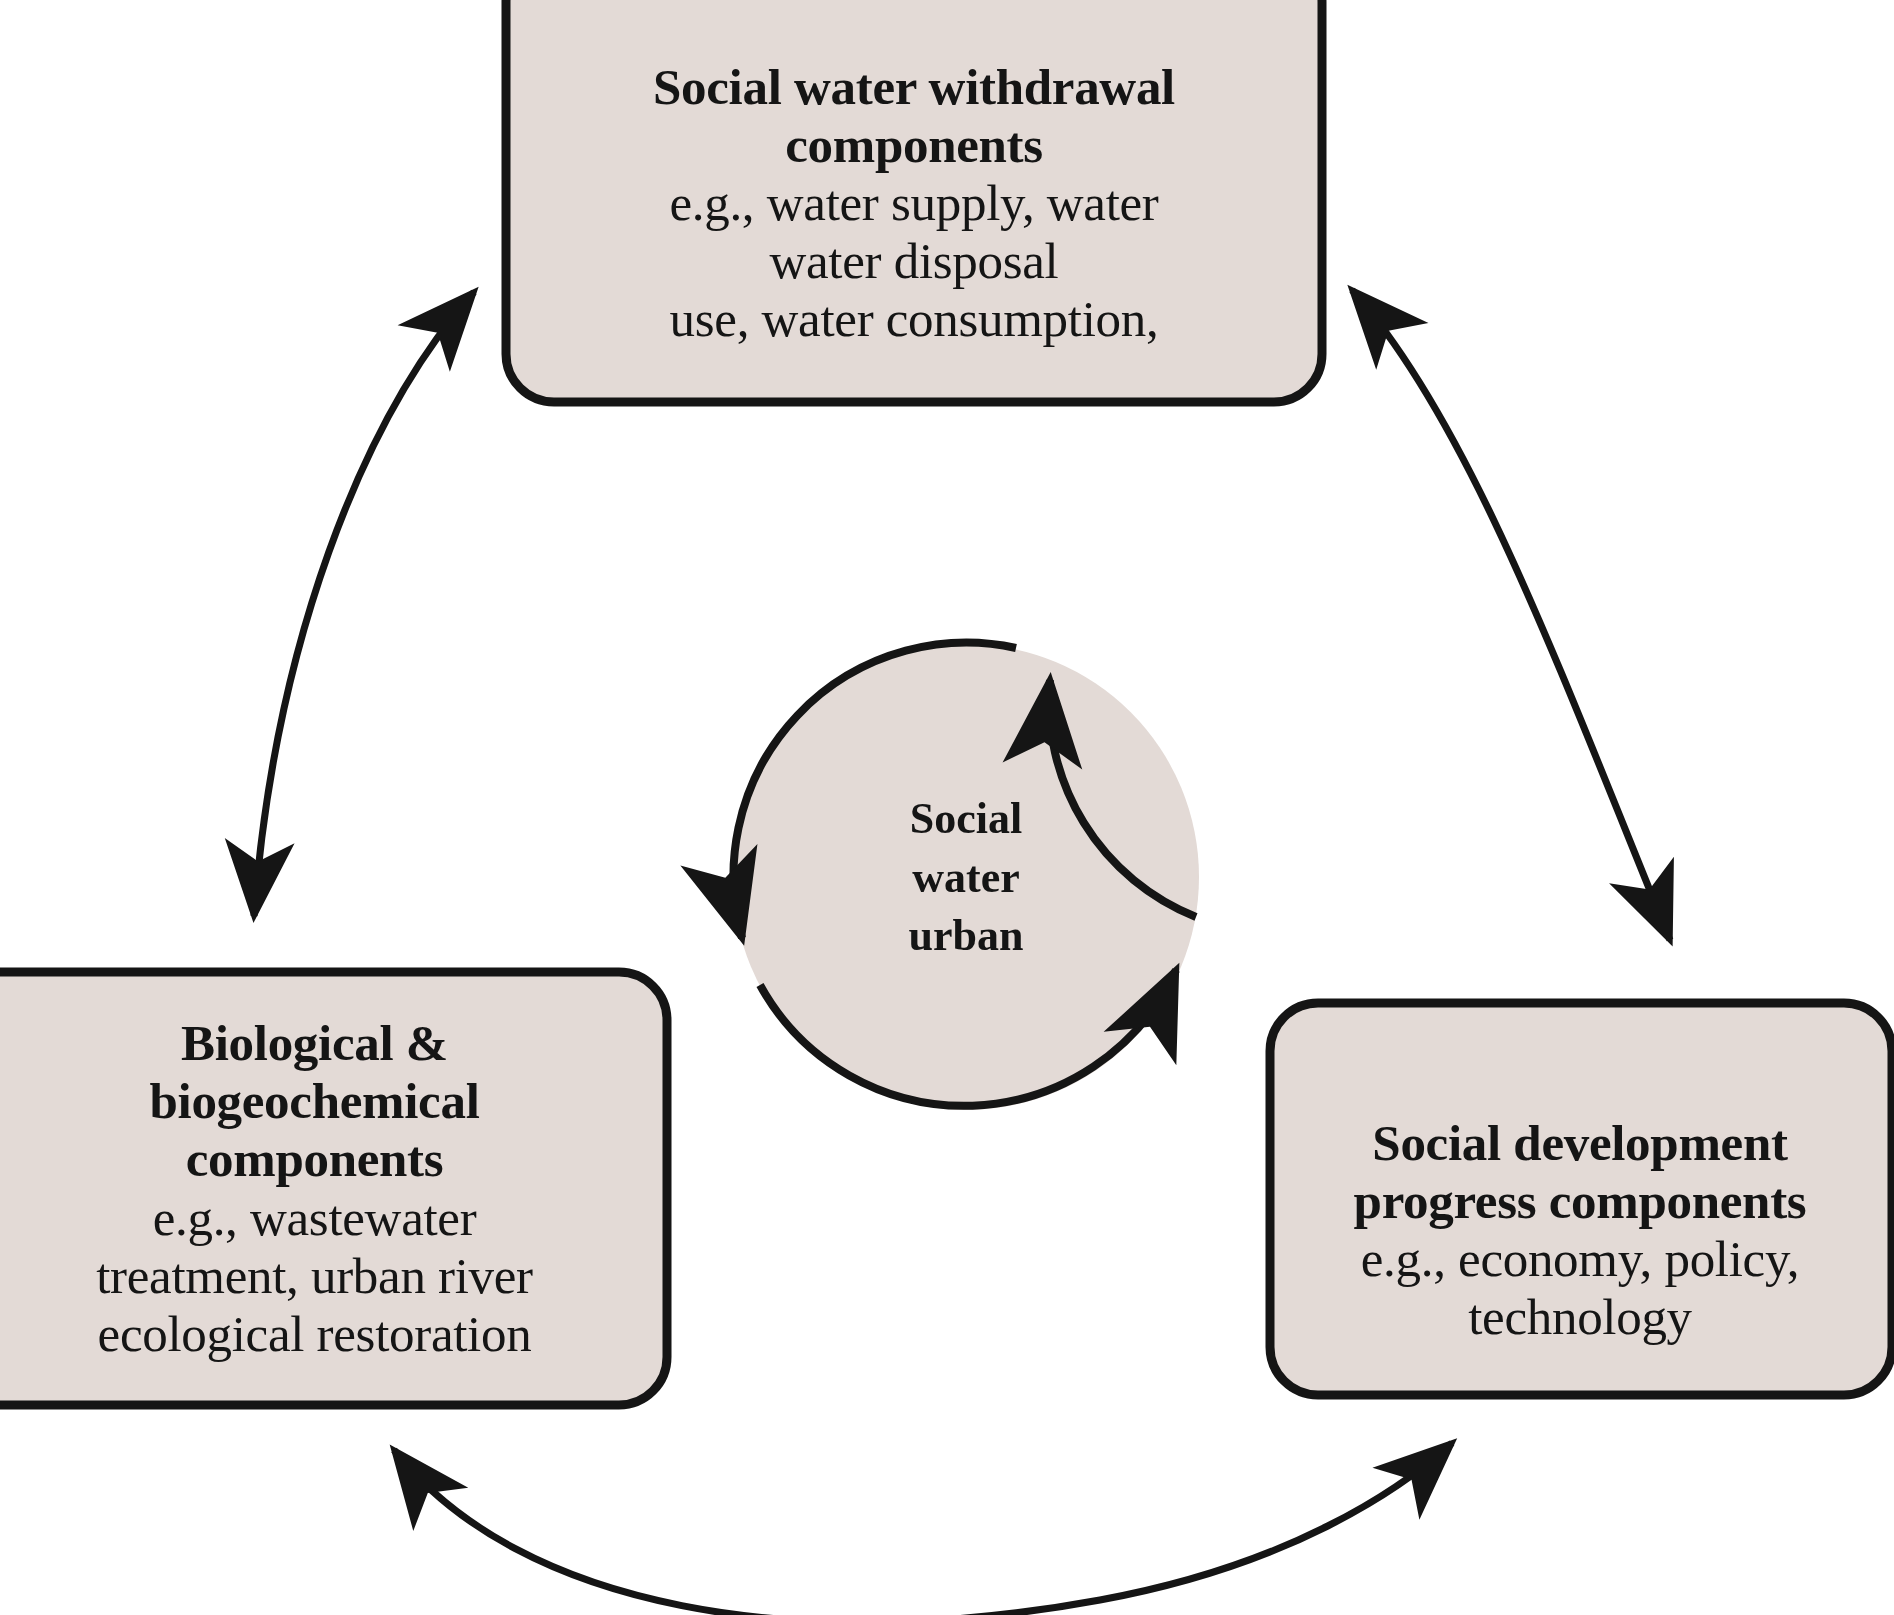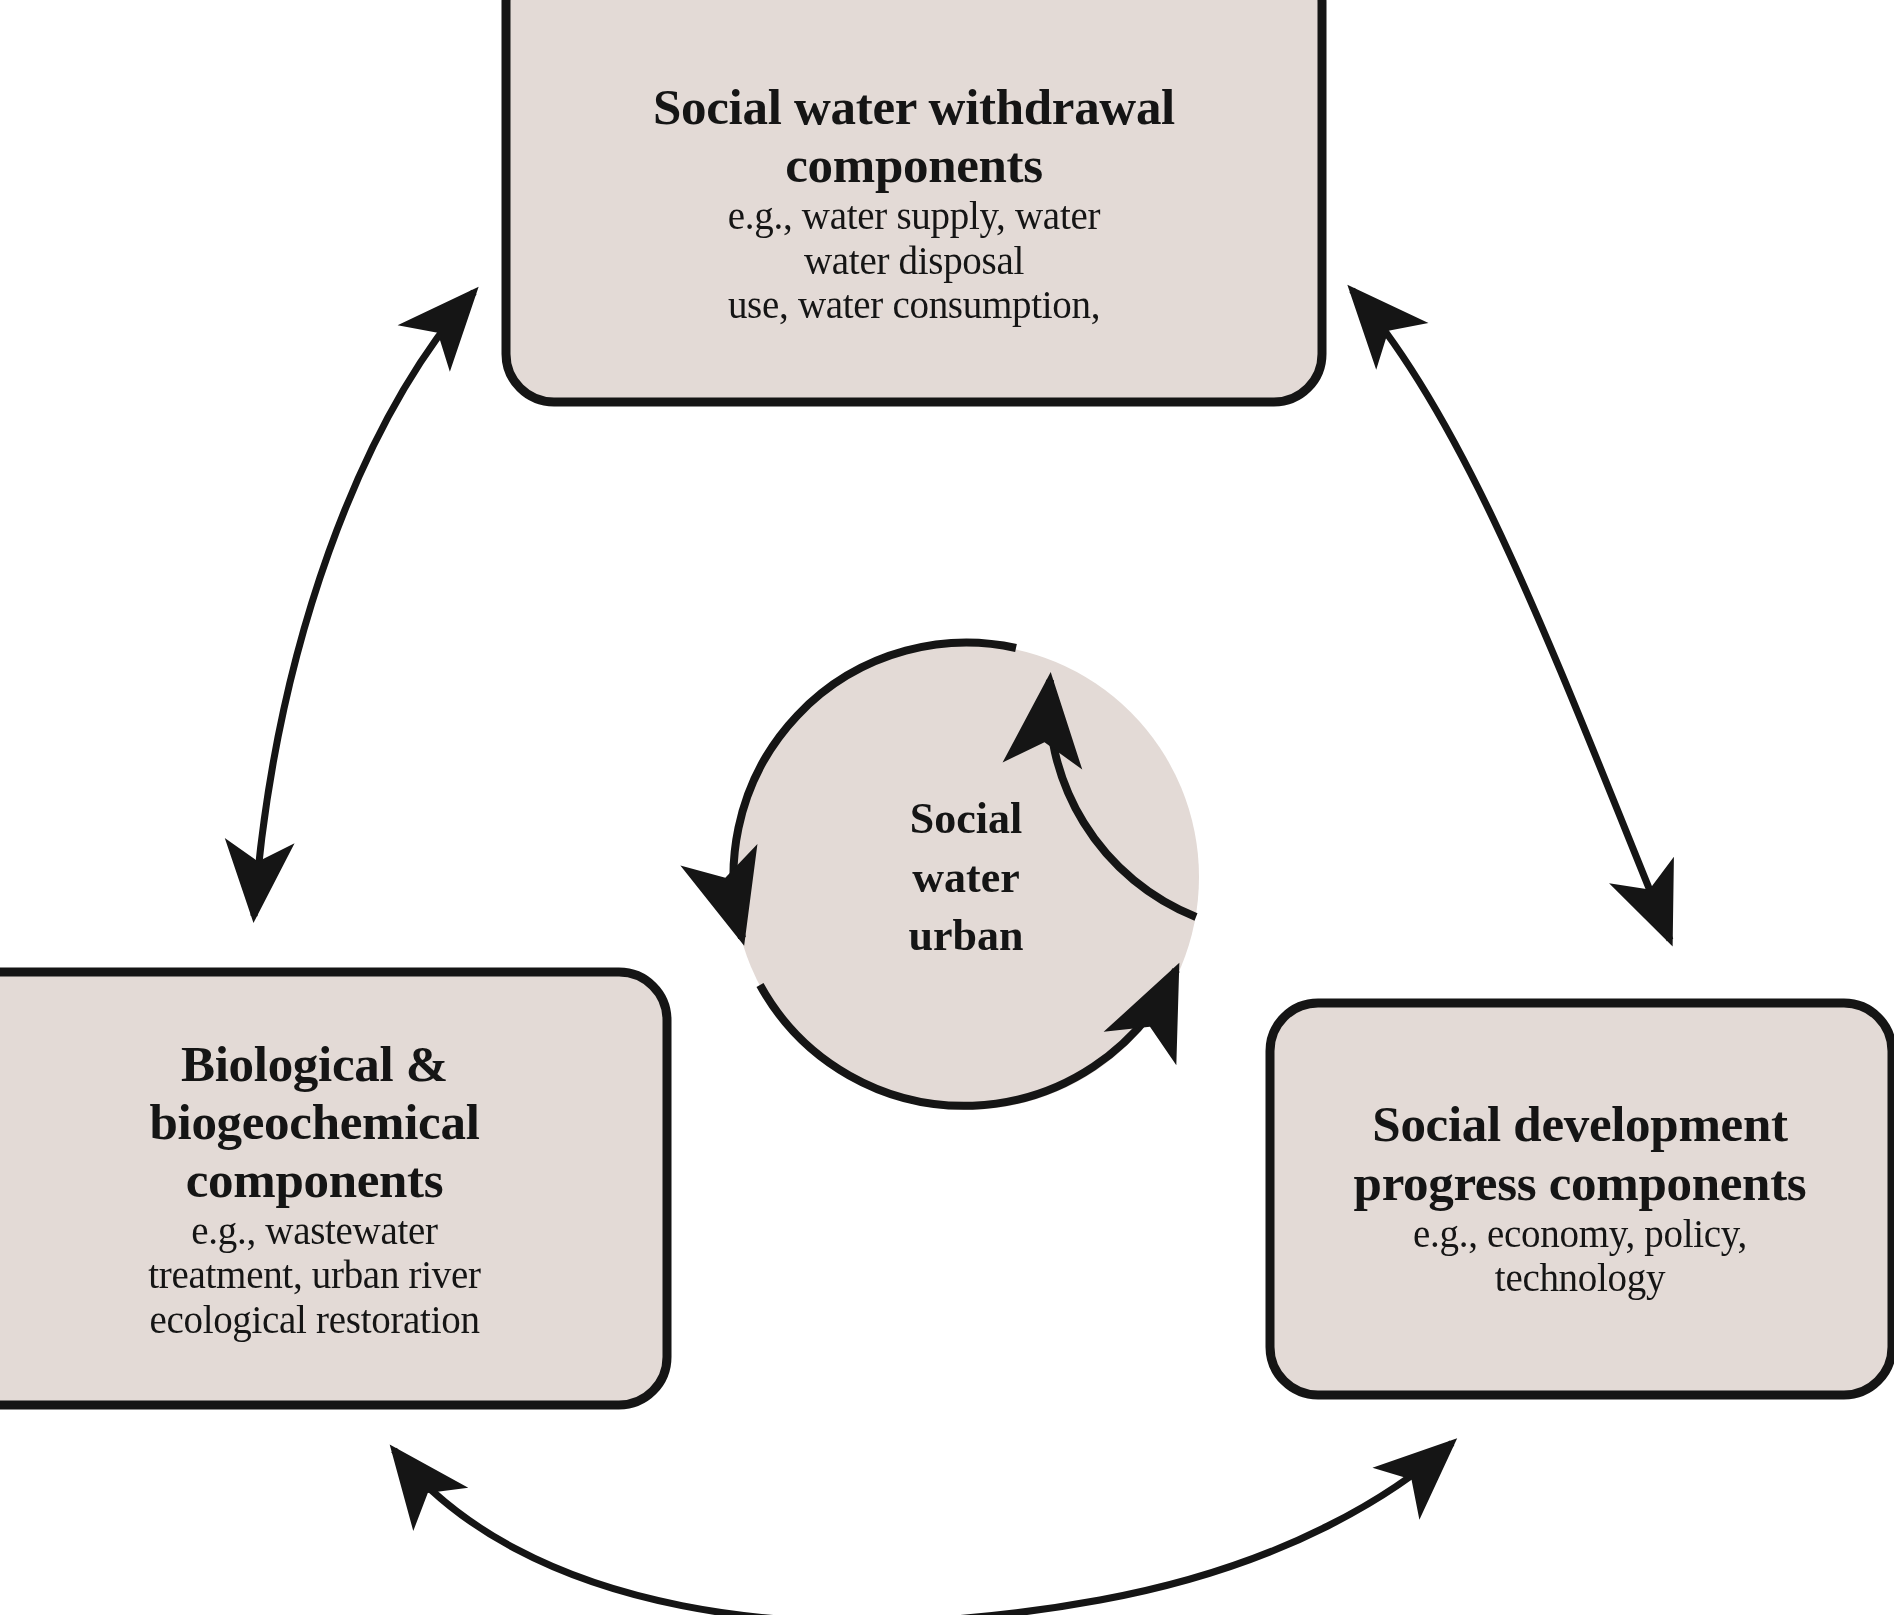--- a/index.html
+++ b/index.html
@@ -37,39 +37,39 @@
     line-height: 1.14;
     pointer-events: none;
   }
   .node-title {
     font-weight: bold;
     font-size: 51px;
     letter-spacing: -0.3px;
   }
   .node-detail {
     font-weight: normal;
-    font-size: 39px;
+    font-size: 51px;
     letter-spacing: -0.3px;
   }
   .hub-text {
     position: absolute;
     display: flex;
     flex-direction: column;
     align-items: center;
     justify-content: center;
     text-align: center;
     color: #151515;
     font-weight: bold;
     font-size: 44px;
     line-height: 1.34;
   }
   
   #top-box-text     { left: 505px;  top: 8px;    width: 818px;  height: 390px; }
   #left-box-text    { left: -38px;  top: 972px;  width: 705px;  height: 433px; }
-  #right-box-text   { left: 1270px; top: 1003px; width: 620px;  height: 390px; }
+  #right-box-text   { left: 1270px; top: 1035px; width: 620px;  height: 390px; }
   #hub-text         { left: 733px;  top: 645px;  width: 466px;  height: 466px; }
 </style>
 </head>
 <body>
 
 <div id="diagram-root">
 
   <svg class="layer" viewBox="0 0 1894 1615">
     <defs>
       <marker id="ah" markerWidth="16" markerHeight="16" refX="11.2" refY="5.6" orient="auto" markerUnits="strokeWidth">

